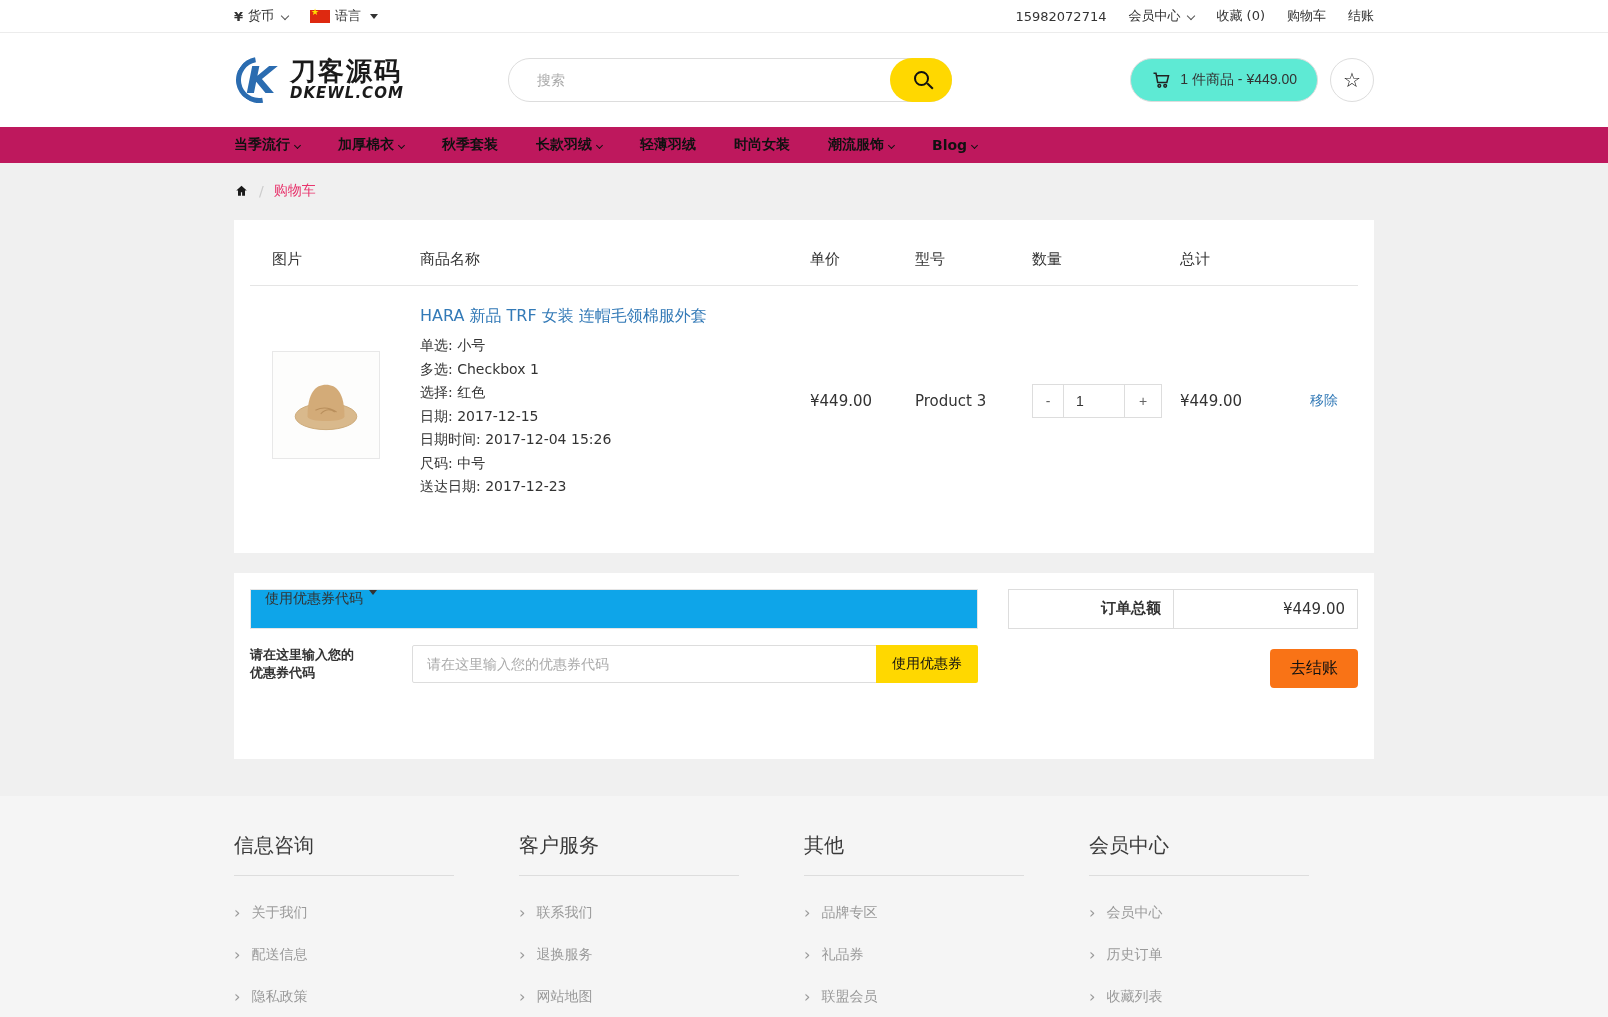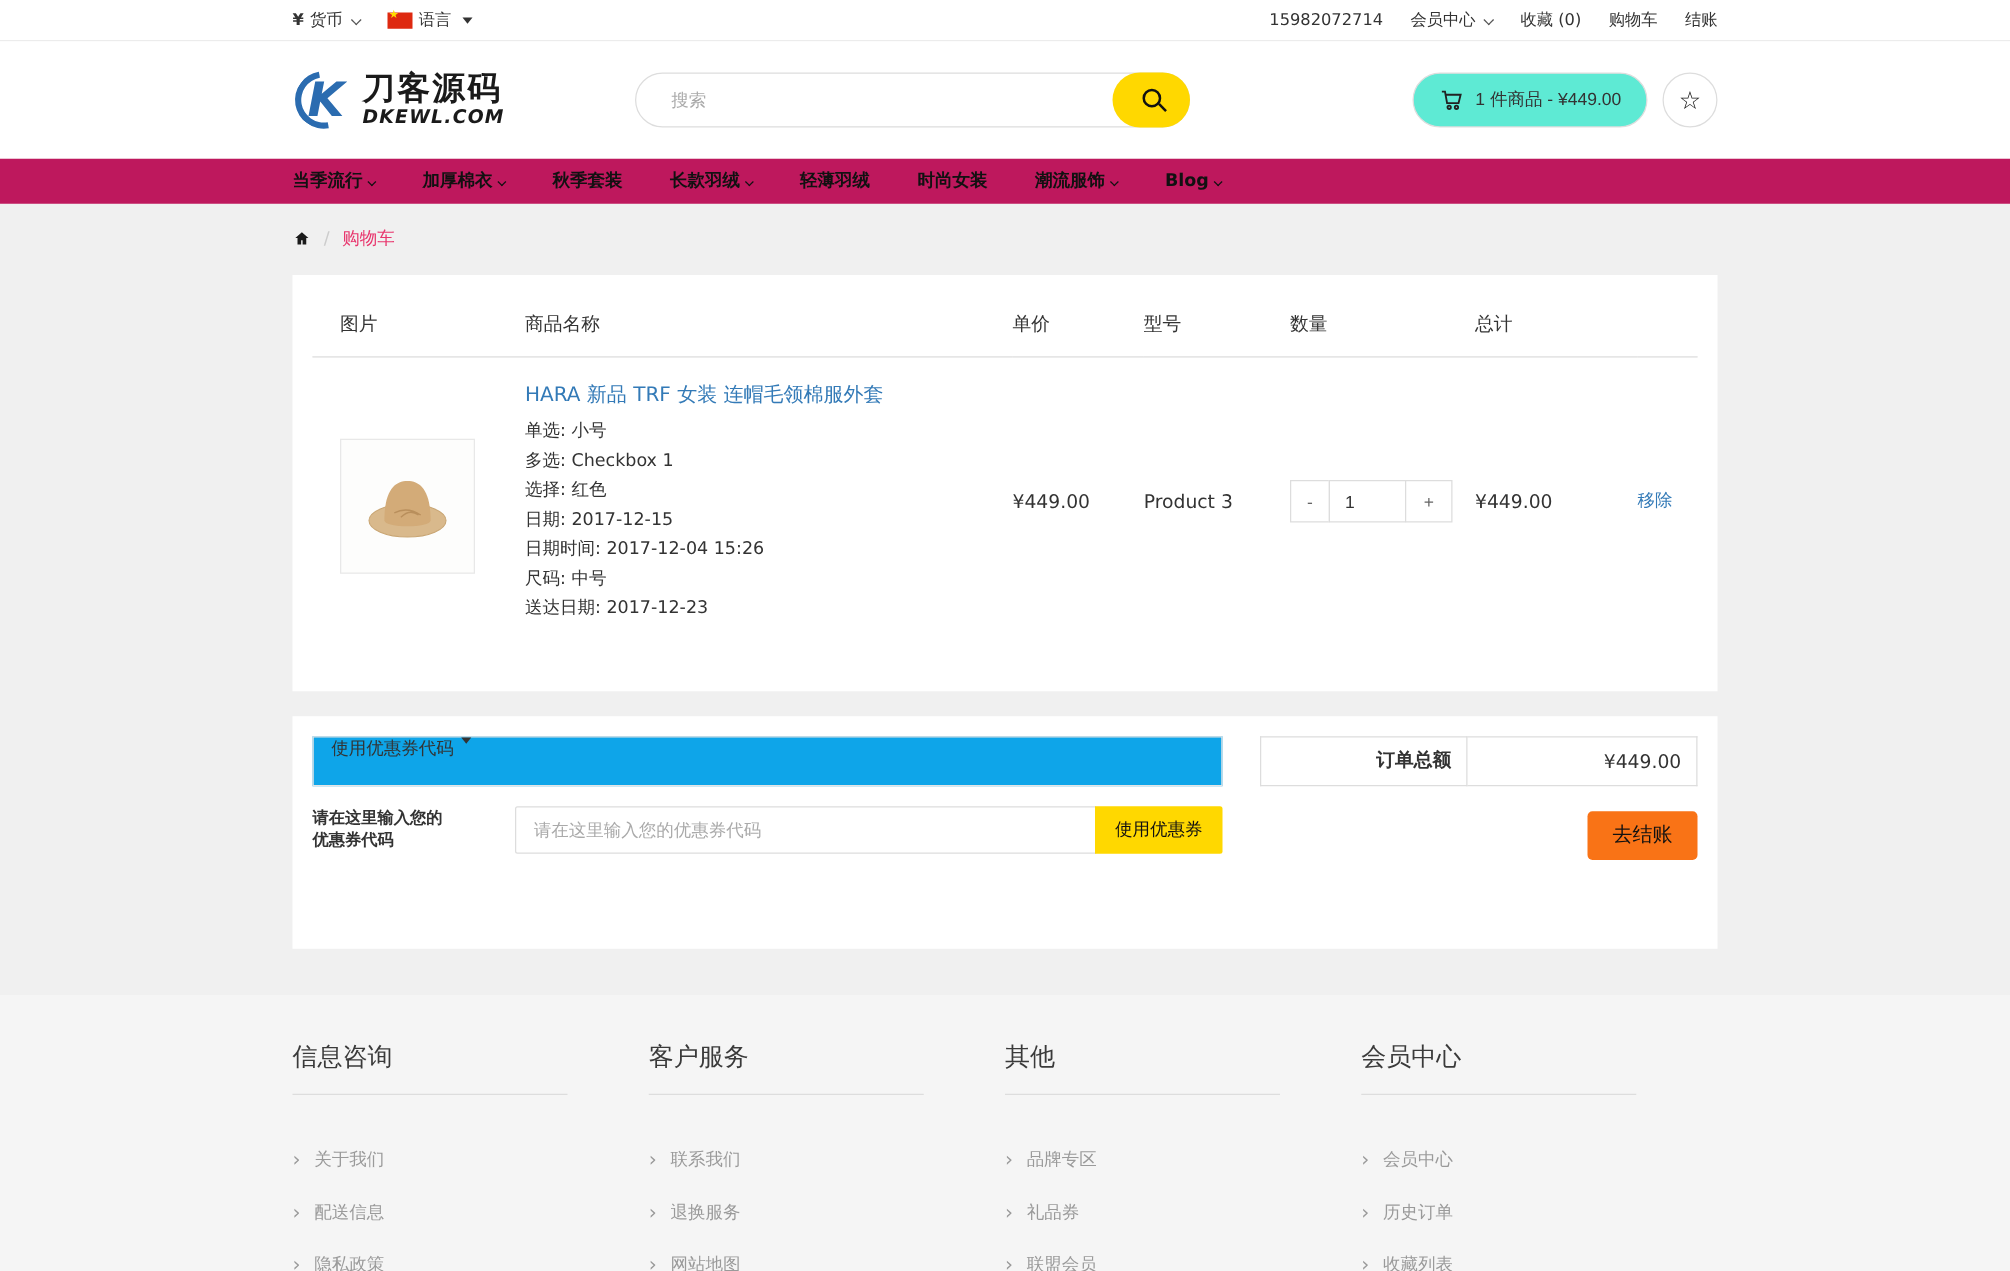--- a/index.html
+++ b/index.html
@@ -110,21 +110,21 @@
   td.t-value { color:#333; }
   .checkout-row { text-align:right; margin-top:20px; }
   .checkout-btn { background:#f97316; border:none; color:#111; font-size:16px;
     padding:9px 20px; border-radius:4px; cursor:pointer; }
 
   
   .footer { background:#f5f5f5; margin-top:37px; padding:36px 0 0 0; min-height:277px; }
   .footer-cols { display:flex; }
   .fcol { width:25%; }
   .fcol h4 { font-size:20px; font-weight:normal; color:#3a3a3a; padding-bottom:16px;
-    border-bottom:1px solid #ddd; width:220px; margin-bottom:43px; }
+    border-bottom:1px solid #ddd; width:220px; margin-bottom:28px; }
   .fcol ul { list-style:none; }
   .fcol li { margin-bottom:24px; }
   .flink { color:#9a9a9a; font-size:14px; text-decoration:none; cursor:pointer; display:flex; align-items:center; }
   .fchev { color:#9a9a9a; font-size:16px; margin-right:11px; line-height:14px; }
 
   svg { display:block; }
 </style>
 </head>
 <body>
 

